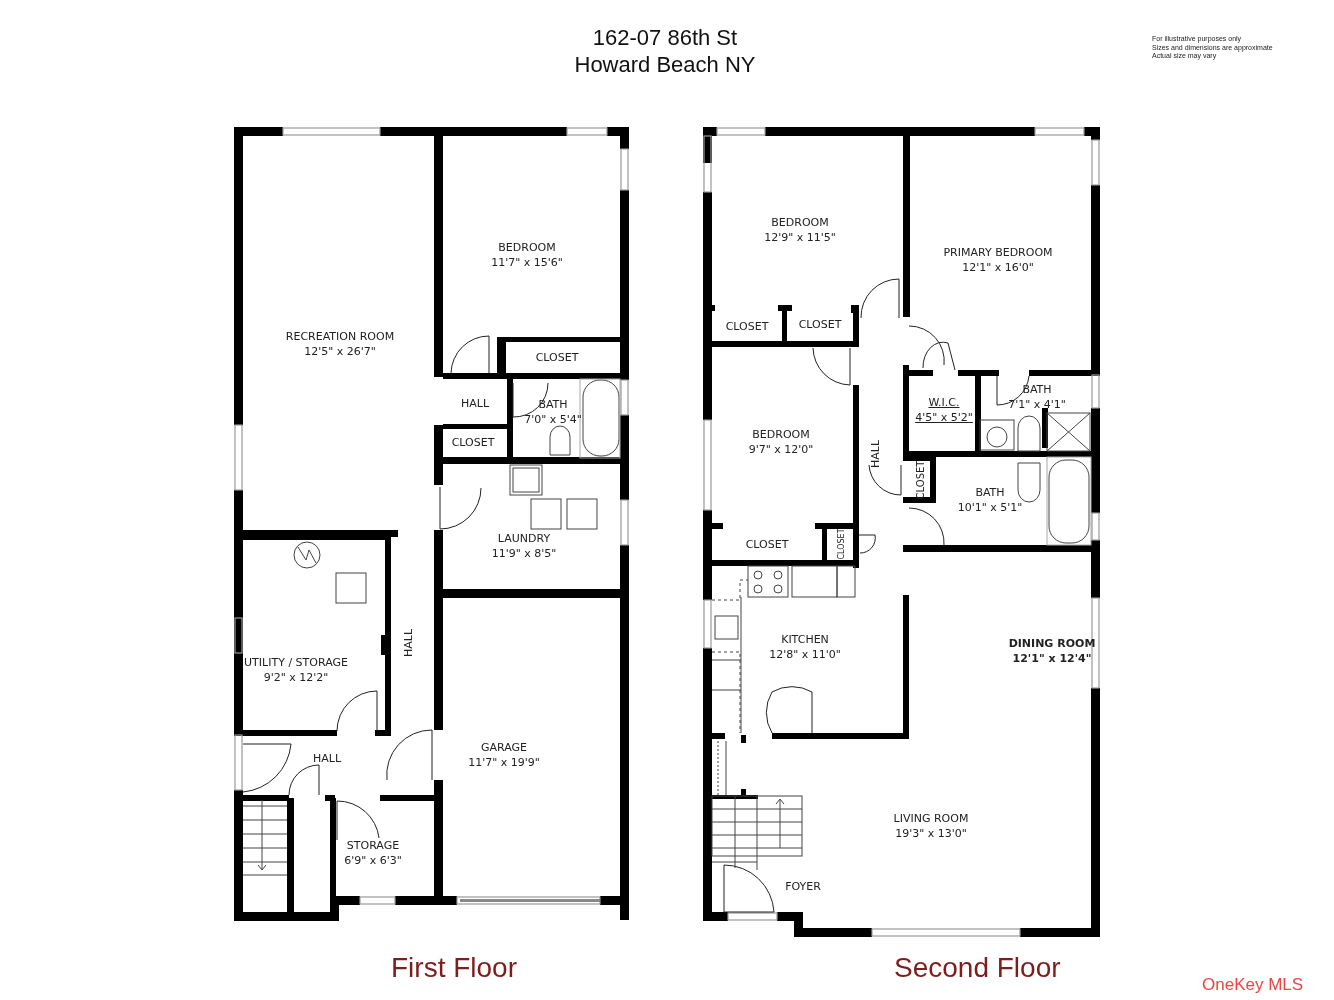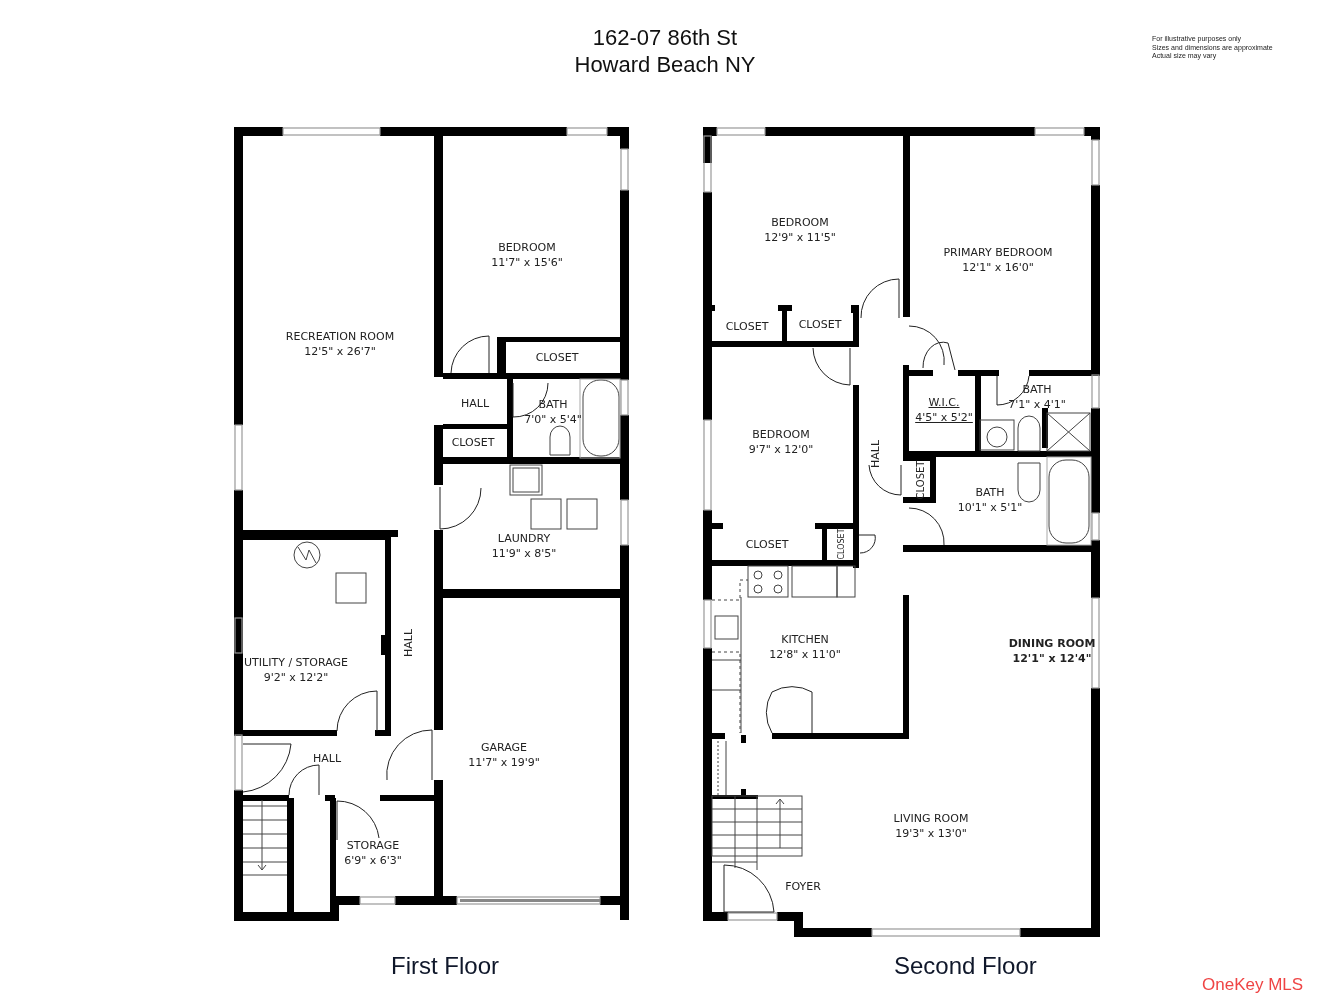--- a/index.html
+++ b/index.html
@@ -2,21 +2,21 @@
 <html><head>
 <meta charset="utf-8">
 <style>
   html, body { margin: 0; padding: 0; background: #ffffff; }
   body { width: 1334px; height: 1000px; position: relative; overflow: hidden; font-family: "Liberation Sans", sans-serif; color: #111; }
   .title { position: absolute; left: 0; width: 1334px; text-align: center; font-size: 22px; line-height: 28px; color: #111; }
   .title.l1 { top: 24px; left: -2px; }
   .title.l2 { top: 51px; left: -2px; }
   .disclaimer { position: absolute; left: 1152px; top: 35px; font-size: 7px; line-height: 8.5px; color: #222; }
   .disclaimer div { white-space: nowrap; }
-  .floor-label { position: absolute; top: 952px; font-size: 24px; color: #0f172a; white-space: nowrap; }
+  .floor-label { position: absolute; top: 952px; font-size: 28px; color: #7f1d1d; white-space: nowrap; }
   .watermark { position: absolute; left: 1202px; top: 975px; font-size: 17px; color: #ef4444; white-space: nowrap; }
   svg.plan { position: absolute; left: 0; top: 0; }
   .room { position: absolute; text-align: center; font-family: "DejaVu Sans", sans-serif; font-size: 11px; line-height: 15px; color: #222; white-space: nowrap; transform: translate(-50%, -50%); }
   .room .dim { display: block; }
   .vert { transform: translate(-50%, -50%) rotate(-90deg); }
   .small { font-size: 8px; }
 </style>
 </head>
 <body>
 

